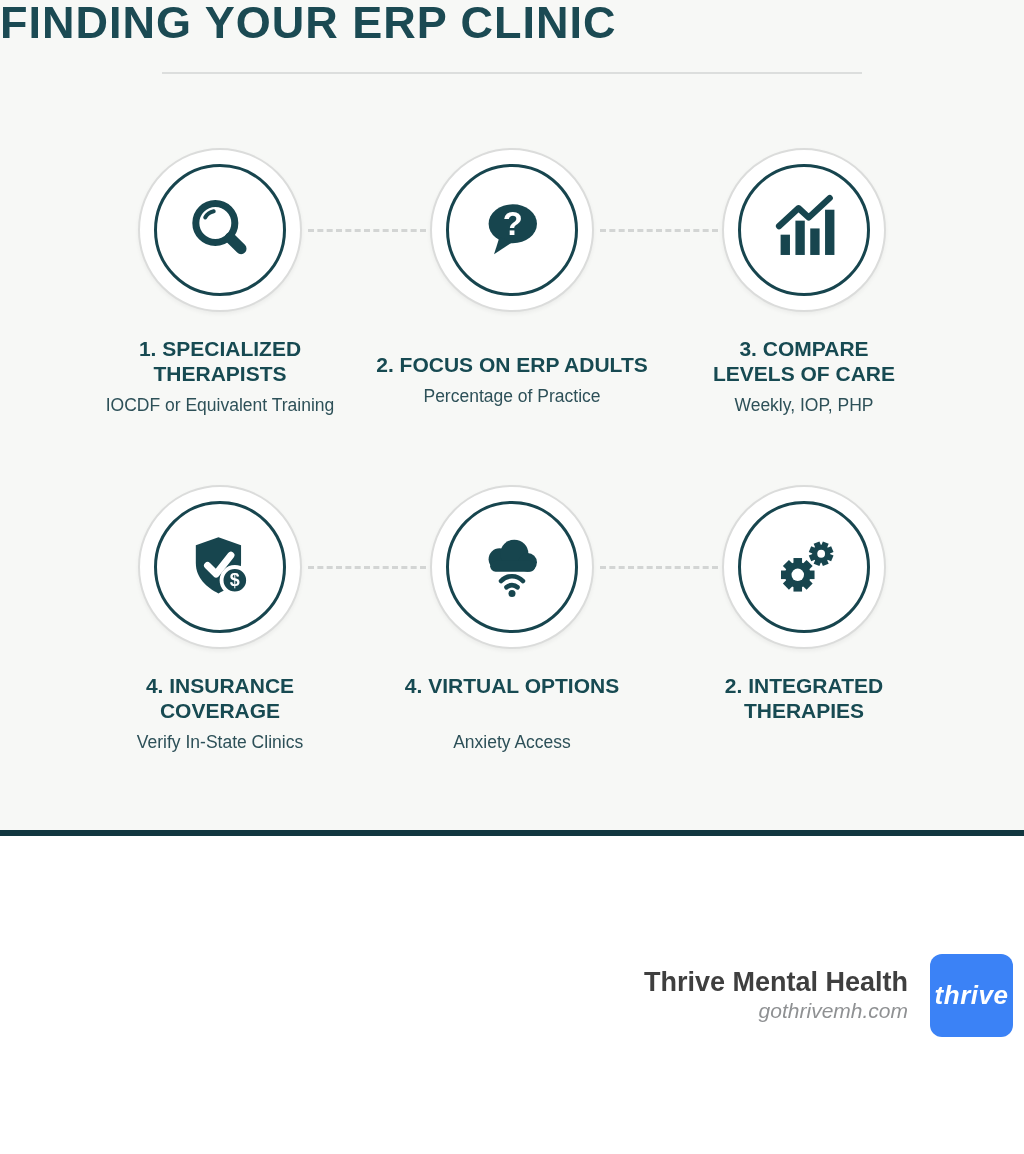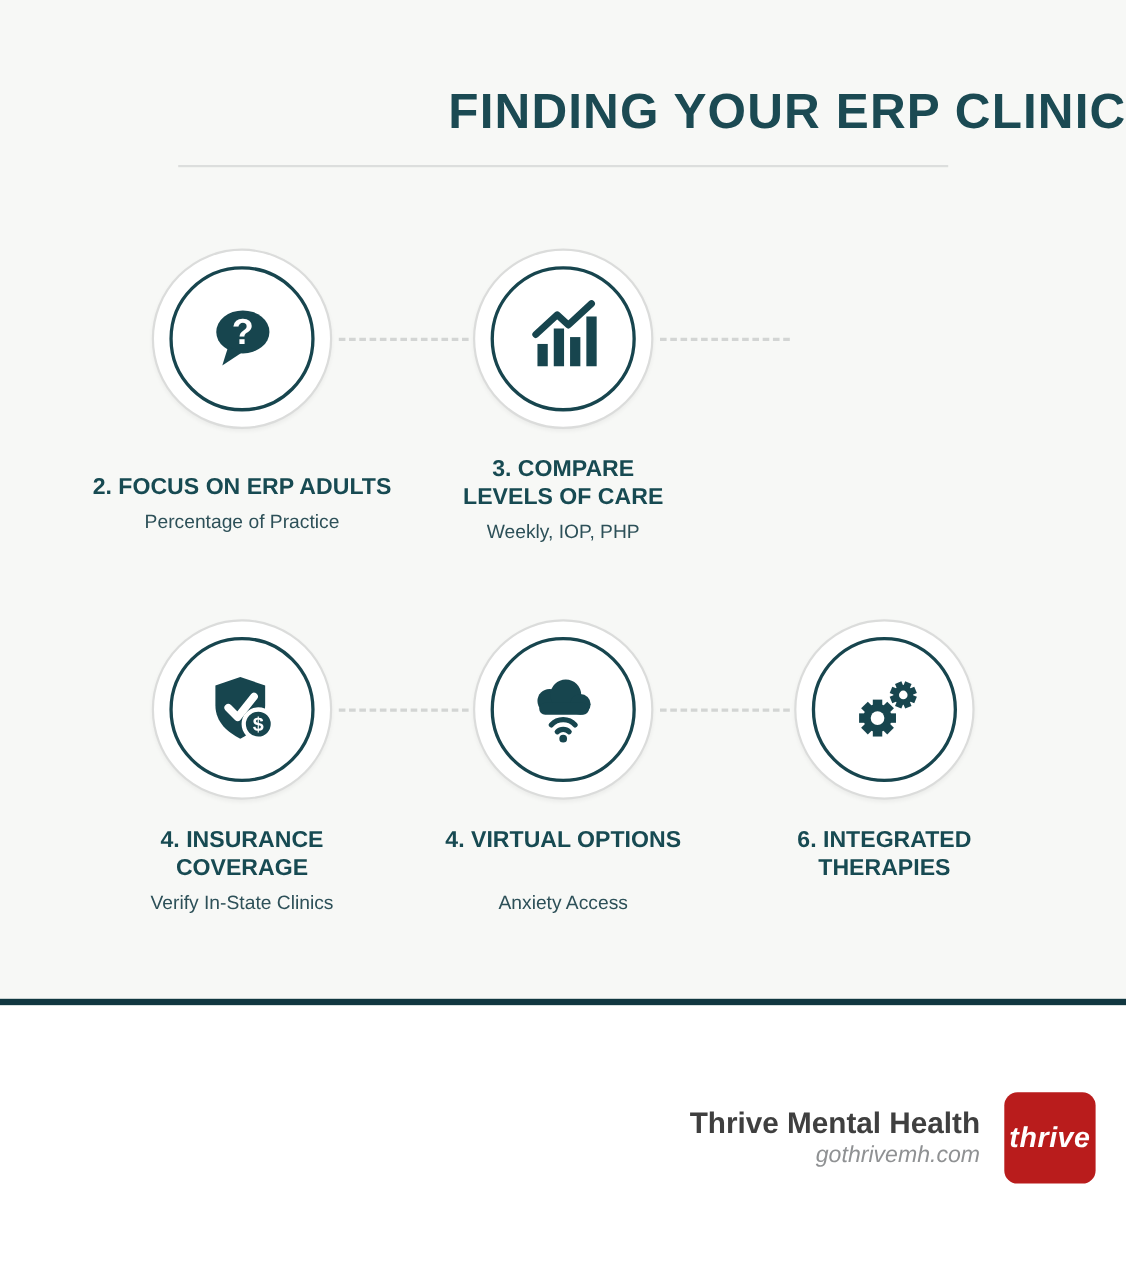--- a/index.html
+++ b/index.html
@@ -4,21 +4,21 @@
 <style>
   * { margin:0; padding:0; box-sizing:border-box; }
   html,body { background:#e9e9e9; }
   .page {
     width:1024px; height:1154px; margin:0 auto; overflow:hidden;
     background:#f7f8f6;
     display:flex; flex-direction:column;
     font-family:"Liberation Sans", sans-serif;
   }
   
-  .header { padding-top:78px; text-align:right; }
+  .header { text-align:left; }
   .main-title {
     font-size:45px; font-weight:700; letter-spacing:1px;
     color:#1b4a53; line-height:1.0;
   }
   .divider {
     width:700px; height:2px; background:#dcdedd; margin:27px auto 0;
   }
   
   .row { position:relative; width:876px; margin:0 auto; display:flex; }
   .row-1 { margin-top:74px; }
@@ -60,27 +60,27 @@
   
   .tagline {
     margin-top:80px; text-align:center;
     font-size:24px; line-height:30px; color:#21575e;
   }
   
   .footer-bar { margin-top:71px; height:6px; background:#113740; }
   .footer {
     flex:1; background:#ffffff;
     display:flex; align-items:center; justify-content:flex-end;
-    padding-right:28px; gap:22px;
+    padding-right:11px; gap:22px;
   }
   .footer-text { text-align:right; }
   .footer-brand { font-size:27px; font-weight:700; color:#3f3f3f; line-height:32px; }
   .footer-site  { font-size:21px; color:#8f9193; line-height:26px;font-style:italic; }
   .footer-logo {
-    width:83px; height:83px; border-radius:12px; background:#b91c1c;
+    width:83px; height:83px; border-radius:12px; background:#3b82f6;
     display:flex; align-items:center; justify-content:center;
   }
   .footer-logo span {
     color:#ffffff; font-size:26px; font-weight:700; font-style:italic;
     letter-spacing:0.5px;
   }
 </style>
 </head>
 <body>
 
@@ -88,20 +88,35 @@
 
   <div class="header">
     <div class="main-title">FINDING YOUR ERP CLINIC</div>
     <div class="divider"></div>
   </div>
 
   <div class="row row-1">
     <div class="connector c1"></div>
     <div class="connector c2"></div>
 
+    <div class="step">
+      <div class="circle-outer">
+        <div class="circle-inner">
+          <svg viewBox="0 0 100 100">
+            <circle cx="44" cy="41" r="25" fill="none" stroke="#17454e" stroke-width="9"></circle>
+            <path d="M31 34 a16 16 0 0 1 11 -8" fill="none" stroke="#17454e" stroke-width="5" stroke-linecap="round"></path>
+            <line x1="63" y1="60" x2="77" y2="74" stroke="#17454e" stroke-width="14" stroke-linecap="round"></line>
+          </svg>
+        </div>
+      </div>
+      <div class="step-text t-wrap">
+        <div class="step-title">1. SPECIALIZED THERAPISTS</div>
+        <div class="step-sub">IOCDF or Equivalent Training</div>
+      </div>
+    </div>
 
     <div class="step">
       <div class="circle-outer">
         <div class="circle-inner">
           <svg viewBox="0 0 100 100">
             <ellipse cx="51" cy="42" rx="31" ry="25" fill="#17454e"></ellipse>
             <path d="M34 59 L27 81 L50 66 Z" fill="#17454e"></path>
             <text x="51" y="56" font-size="42" font-weight="bold" fill="#ffffff" text-anchor="middle" font-family="Liberation Sans, sans-serif">?</text>
           </svg>
         </div>
@@ -195,21 +210,21 @@
                 <rect x="-4" y="-15.5" width="8" height="31" transform="rotate(112.5)"></rect>
                 <rect x="-4" y="-15.5" width="8" height="31" transform="rotate(157.5)"></rect>
                 <circle r="11.5"></circle>
               </g>
               <circle r="5" fill="#ffffff"></circle>
             </g>
           </svg>
         </div>
       </div>
       <div class="step-text t-wrap">
-        <div class="step-title">6. INTEGRATED THERAPIES</div>
+        <div class="step-title">2. INTEGRATED THERAPIES</div>
       </div>
     </div>
   </div>
 
 
   <div class="footer-bar"></div>
   <div class="footer">
     <div class="footer-text">
       <div class="footer-brand">Thrive Mental Health</div>
       <div class="footer-site">gothrivemh.com</div>

